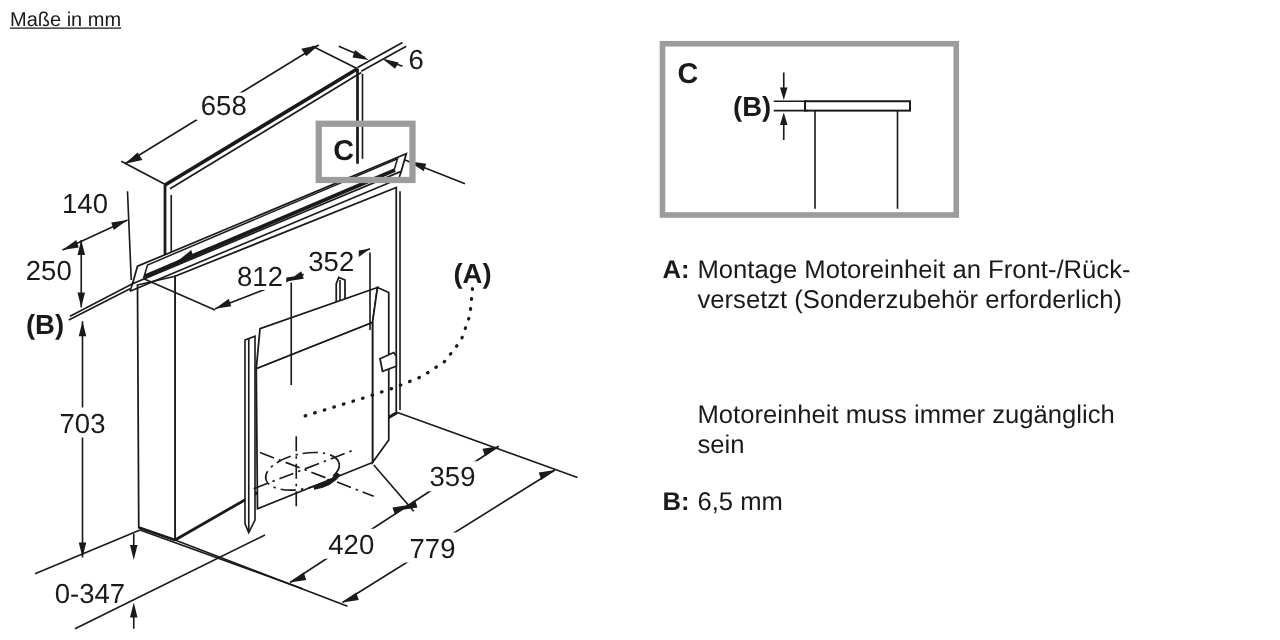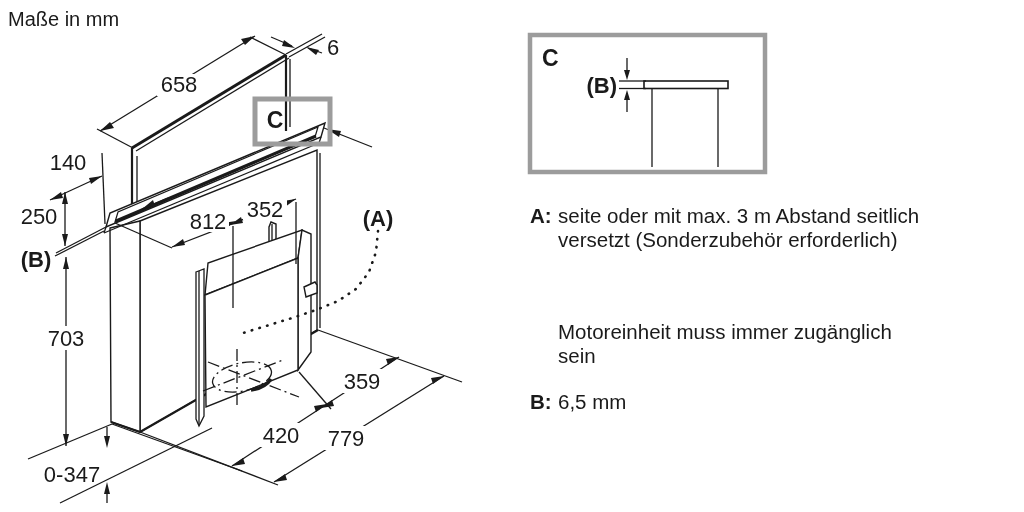--- a/index.html
+++ b/index.html
@@ -8,21 +8,21 @@
   .stage svg{position:absolute;left:0;top:0;}
   
   .ln{stroke:#1a1a1a;stroke-width:1.3;fill:none;}
   .ln-thk{stroke:#1a1a1a;stroke-width:3;fill:none;}
   .ln-med{stroke:#1a1a1a;stroke-width:2.2;fill:none;}
   .shape{fill:#ffffff;stroke:#1a1a1a;stroke-width:1.4;}
   .ah{fill:#1a1a1a;stroke:none;}
   .dim-label{font-size:22px;fill:#1a1a1a;}
   .dim-label-b{font-size:22px;font-weight:bold;fill:#1a1a1a;}
   .ref-label{font-size:23px;font-weight:bold;fill:#1a1a1a;}
-  .title-label{font-size:20px;fill:#1a1a1a;}
+  .title-label{font-size:16px;fill:#1a1a1a;text-decoration:underline;}
   .lblbg{fill:#ffffff;stroke:none;}
   .gray-box{fill:none;stroke:#9c9c9c;stroke-width:5;}
   .gray-box-d{fill:none;stroke:#9c9c9c;stroke-width:4.5;}
   .dashdot{stroke:#1a1a1a;stroke-width:1.3;fill:none;stroke-dasharray:12 4 2 4;}
   .dotted{stroke:#1a1a1a;stroke-width:2.6;fill:none;stroke-dasharray:0.5 7.5;stroke-linecap:round;}
   
   .notes{position:absolute;left:530px;width:470px;font-size:20.5px;line-height:23.5px;}
   .note-row{display:flex;}
   .note-label{font-weight:bold;width:28px;flex:0 0 28px;}
   .note-a{top:204px;}
@@ -195,21 +195,21 @@
       <text class="dim-label-b" x="617" y="93" text-anchor="end">(B)</text>
     </g>
   </svg>
 
   <div style="position:absolute;left:8px;top:8px;" class="title-label">Maße in mm</div>
 
   <div class="notes note-a" style="position:absolute;">
     <div class="note-row">
       <span class="note-label">A:</span>
       <span>
-        <span style="display:block">seite oder mit max. 3 m Abstand seitlich</span>
+        <span style="display:block">Montage Motoreinheit an Front-/Rück-</span>
         <span style="display:block">versetzt (Sonderzubehör erforderlich)</span>
       </span>
     </div>
   </div>
   <div class="notes note-a2" style="position:absolute;">
     <span style="display:block">Motoreinheit muss immer zugänglich</span>
     <span style="display:block">sein</span>
   </div>
   <div class="notes note-b" style="position:absolute;">
     <div class="note-row">

